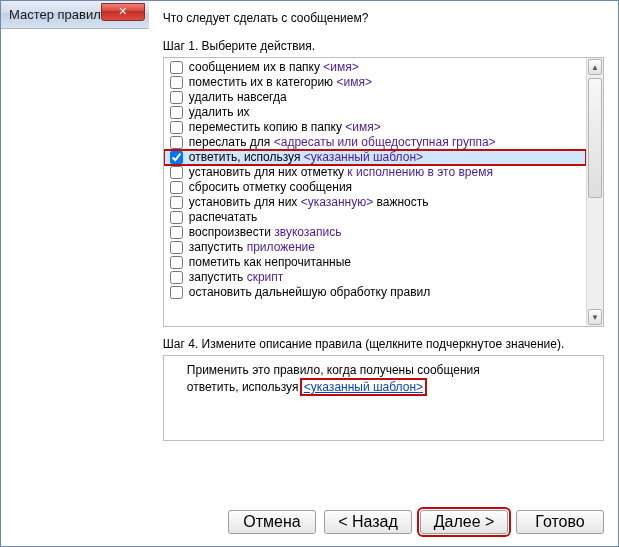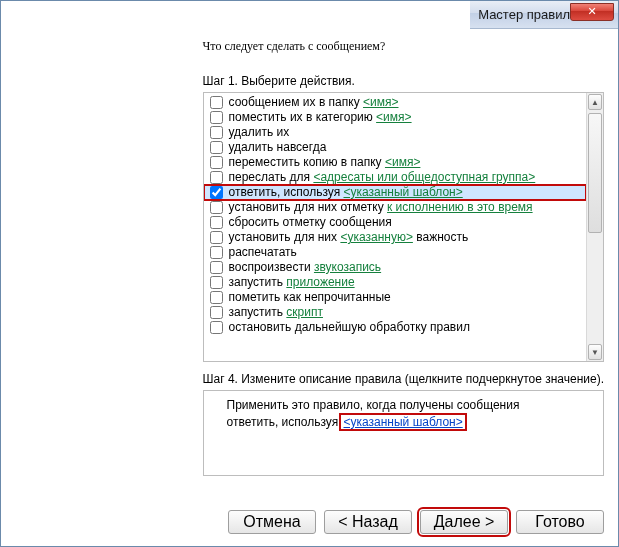--- a/index.html
+++ b/index.html
@@ -11,22 +11,21 @@
     width: 619px;
     height: 547px;
     overflow: hidden;
   }
   .window {
     width: 619px;
     height: 547px;
     background: #fff;
     border: 1px solid #6b8aab;
     display: flex;
-    flex-direction: column;
-    align-items: flex-end;
+    flex-direction: row;
   }
   .titlebar {
     height: 28px;
     background: linear-gradient(to bottom, #e9eef6 0%, #d3dded 45%, #c2d0e6 46%, #d7e1f0 100%);
     border-bottom: 1px solid #a7b8cf;
     display: flex;
     align-items: center;
     padding: 0 4px 0 8px;
     color: #1a1a1a;
     font-size: 13px;
@@ -46,21 +45,21 @@
     line-height: 1;
     margin-top: -6px;
   }
   .body {
     flex: 1;
     padding: 10px 14px 12px 14px;
     display: flex;
     flex-direction: column;
     color: #000;
   }
-  .prompt { margin-bottom: 20px; font-family: Liberation Serif, serif; }
+  .prompt { margin-bottom: 14px; }
   .step-label { margin-bottom: 4px; }
   .actions-pane {
     height: 270px;
     border: 1px solid #bdbdbd;
     display: flex;
     background: #fff;
     margin-bottom: 10px;
   }
   .actions-list {
     flex: 1;
@@ -83,22 +82,21 @@
   .action-row.highlighted {
     outline: 2px solid #c20a0a;
     outline-offset: -1px;
   }
   .action-row input[type=checkbox] {
     margin: 0 6px 0 2px;
     width: 13px;
     height: 13px;
   }
   .action-text .link {
-    color: #15803d;
-    text-decoration: underline;
+    color: #4c1d95;
     cursor: pointer;
   }
   .action-text { color: #000; }
   .scroll-col {
     width: 17px;
     background: #efefef;
     border-left: 1px solid #d9d9d9;
     position: relative;
   }
   .scroll-btn {
@@ -186,25 +184,25 @@
           <div class="action-row">
             <input type="checkbox" style="">
             <span class="action-text"><span>сообщением их в папку </span><span class="link">&lt;имя&gt;</span></span>
           </div>
           <div class="action-row">
             <input type="checkbox" style="">
             <span class="action-text"><span>поместить их в категорию </span><span class="link">&lt;имя&gt;</span></span>
           </div>
           <div class="action-row">
             <input type="checkbox" style="">
+            <span class="action-text"><span>удалить навсегда</span></span>
+          </div>
+          <div class="action-row">
+            <input type="checkbox" style="">
             <span class="action-text"><span>удалить их</span></span>
-          </div>
-          <div class="action-row">
-            <input type="checkbox" style="">
-            <span class="action-text"><span>удалить навсегда</span></span>
           </div>
           <div class="action-row">
             <input type="checkbox" style="">
             <span class="action-text"><span>переместить копию в папку </span><span class="link">&lt;имя&gt;</span></span>
           </div>
           <div class="action-row">
             <input type="checkbox" style="">
             <span class="action-text"><span>переслать для </span><span class="link">&lt;адресаты или общедоступная группа&gt;</span></span>
           </div>
           <div class="action-row selected highlighted">

